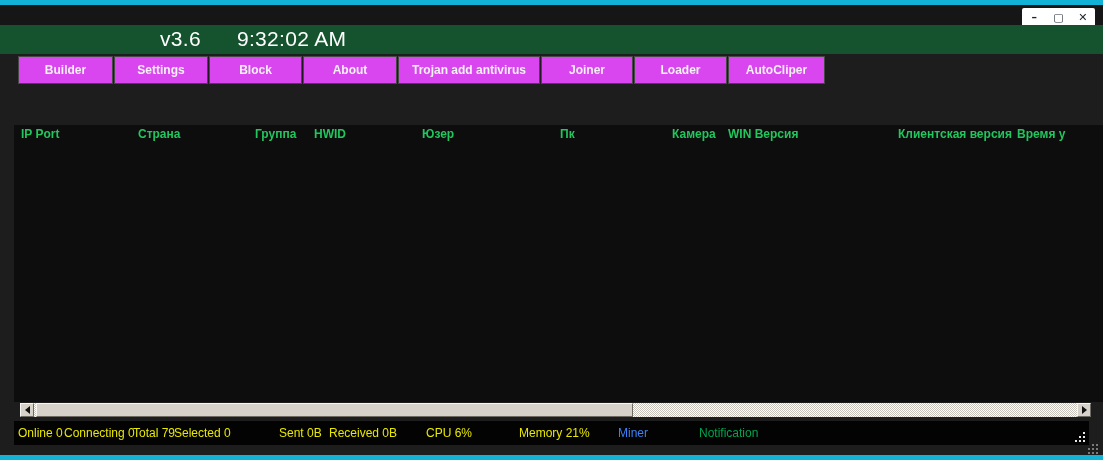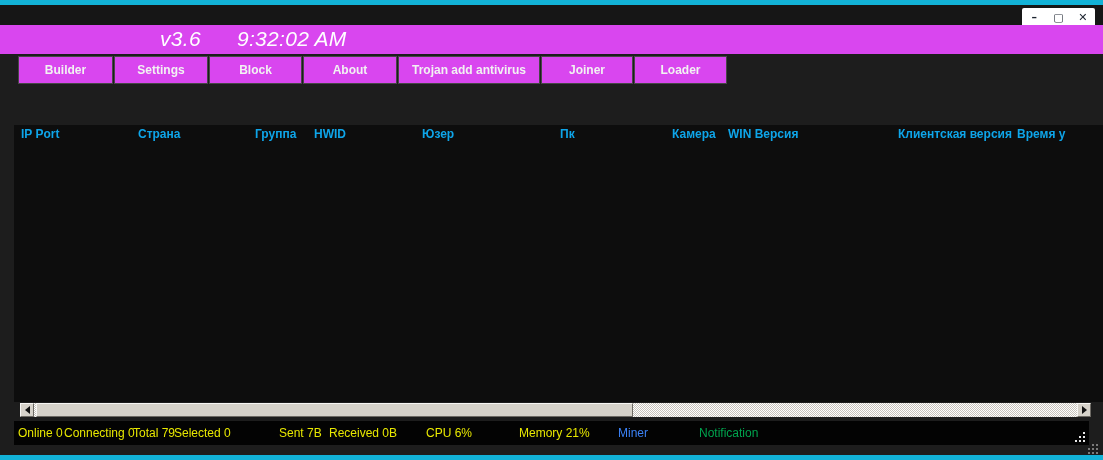--- a/index.html
+++ b/index.html
@@ -27,21 +27,21 @@
     display: flex; align-items: center; justify-content: space-around;
   }
   .win-controls .ctl {
     color: #1c2430; font-size: 11px; font-weight: bold;
     width: 18px; text-align: center; line-height: 20px; cursor: default;
     font-family: "DejaVu Sans", sans-serif;
   }
 
   .titlebar {
     position: absolute; top: 25px; left: 0; width: 100%; height: 29px;
-    background: #d946ef; color: #ffffff; font-style: italic;
+    background: #14532d; color: #ffffff;
   }
   .titlebar .version {
     position: absolute; left: 160px; top: 2px;
     font-size: 21px; font-weight: normal; letter-spacing: 0.3px;
   }
   .titlebar .clock {
     position: absolute; left: 237px; top: 2px;
     font-size: 21px; font-weight: normal; letter-spacing: 0.3px;
   }
 
@@ -89,21 +89,21 @@
   }
 
   
   .table-area {
     position: absolute; top: 125px; left: 14px; width: 1089px; height: 277px;
     background: #0d0d0d;
   }
   .table-header { position: absolute; top: 0; left: 0; width: 100%; height: 18px; }
   .col {
     position: absolute; top: 2px;
-    color: #0ea5e9; font-size: 12px; font-weight: bold; white-space: nowrap;
+    color: #22c55e; font-size: 12px; font-weight: bold; white-space: nowrap;
     cursor: pointer;
   }
   .col-0 { left: 7px; }
   .col-1 { left: 124px; }
   .col-2 { left: 241px; }
   .col-3 { left: 300px; }
   .col-4 { left: 408px; }
   .col-5 { left: 546px; }
   .col-6 { left: 658px; }
   .col-7 { left: 714px; }
@@ -193,20 +193,21 @@
   </div>
 
   <div class="toolbar">
     <button class="tbtn">Builder</button>
     <button class="tbtn">Settings</button>
     <button class="tbtn">Block</button>
     <button class="tbtn">About</button>
     <button class="tbtn">Trojan add antivirus</button>
     <button class="tbtn">Joiner</button>
     <button class="tbtn">Loader</button>
+    <button class="tbtn">AutoCliper</button>
   </div>
 
 
   <div class="table-area">
     <div class="table-header">
       <span class="col col-0">IP Port</span>
       <span class="col col-1">Страна</span>
       <span class="col col-2">Группа</span>
       <span class="col col-3">HWID</span>
       <span class="col col-4">Юзер</span>
@@ -227,21 +228,21 @@
     <div class="sb-btn sb-right">
       <span class="sb-arrow"></span>
     </div>
   </div>
 
   <div class="statusbar">
     <span class="stat stat-online">Online 0</span>
     <span class="stat stat-connecting">Connecting 0</span>
     <span class="stat stat-total">Total 79</span>
     <span class="stat stat-selected">Selected 0</span>
-    <span class="stat stat-sent">Sent 7B</span>
+    <span class="stat stat-sent">Sent 0B</span>
     <span class="stat stat-received">Received  0B</span>
     <span class="stat stat-cpu">CPU 6%</span>
     <span class="stat stat-memory">Memory 21%</span>
     <span class="stat stat-miner">Miner</span>
     <span class="stat stat-notification">Notification</span>
     <div class="grip-inner">
       <i style="right:0;bottom:0"></i>
         <i style="right:4px;bottom:0"></i>
         <i style="right:8px;bottom:0"></i>
       <i style="right:0;bottom:4px"></i>

